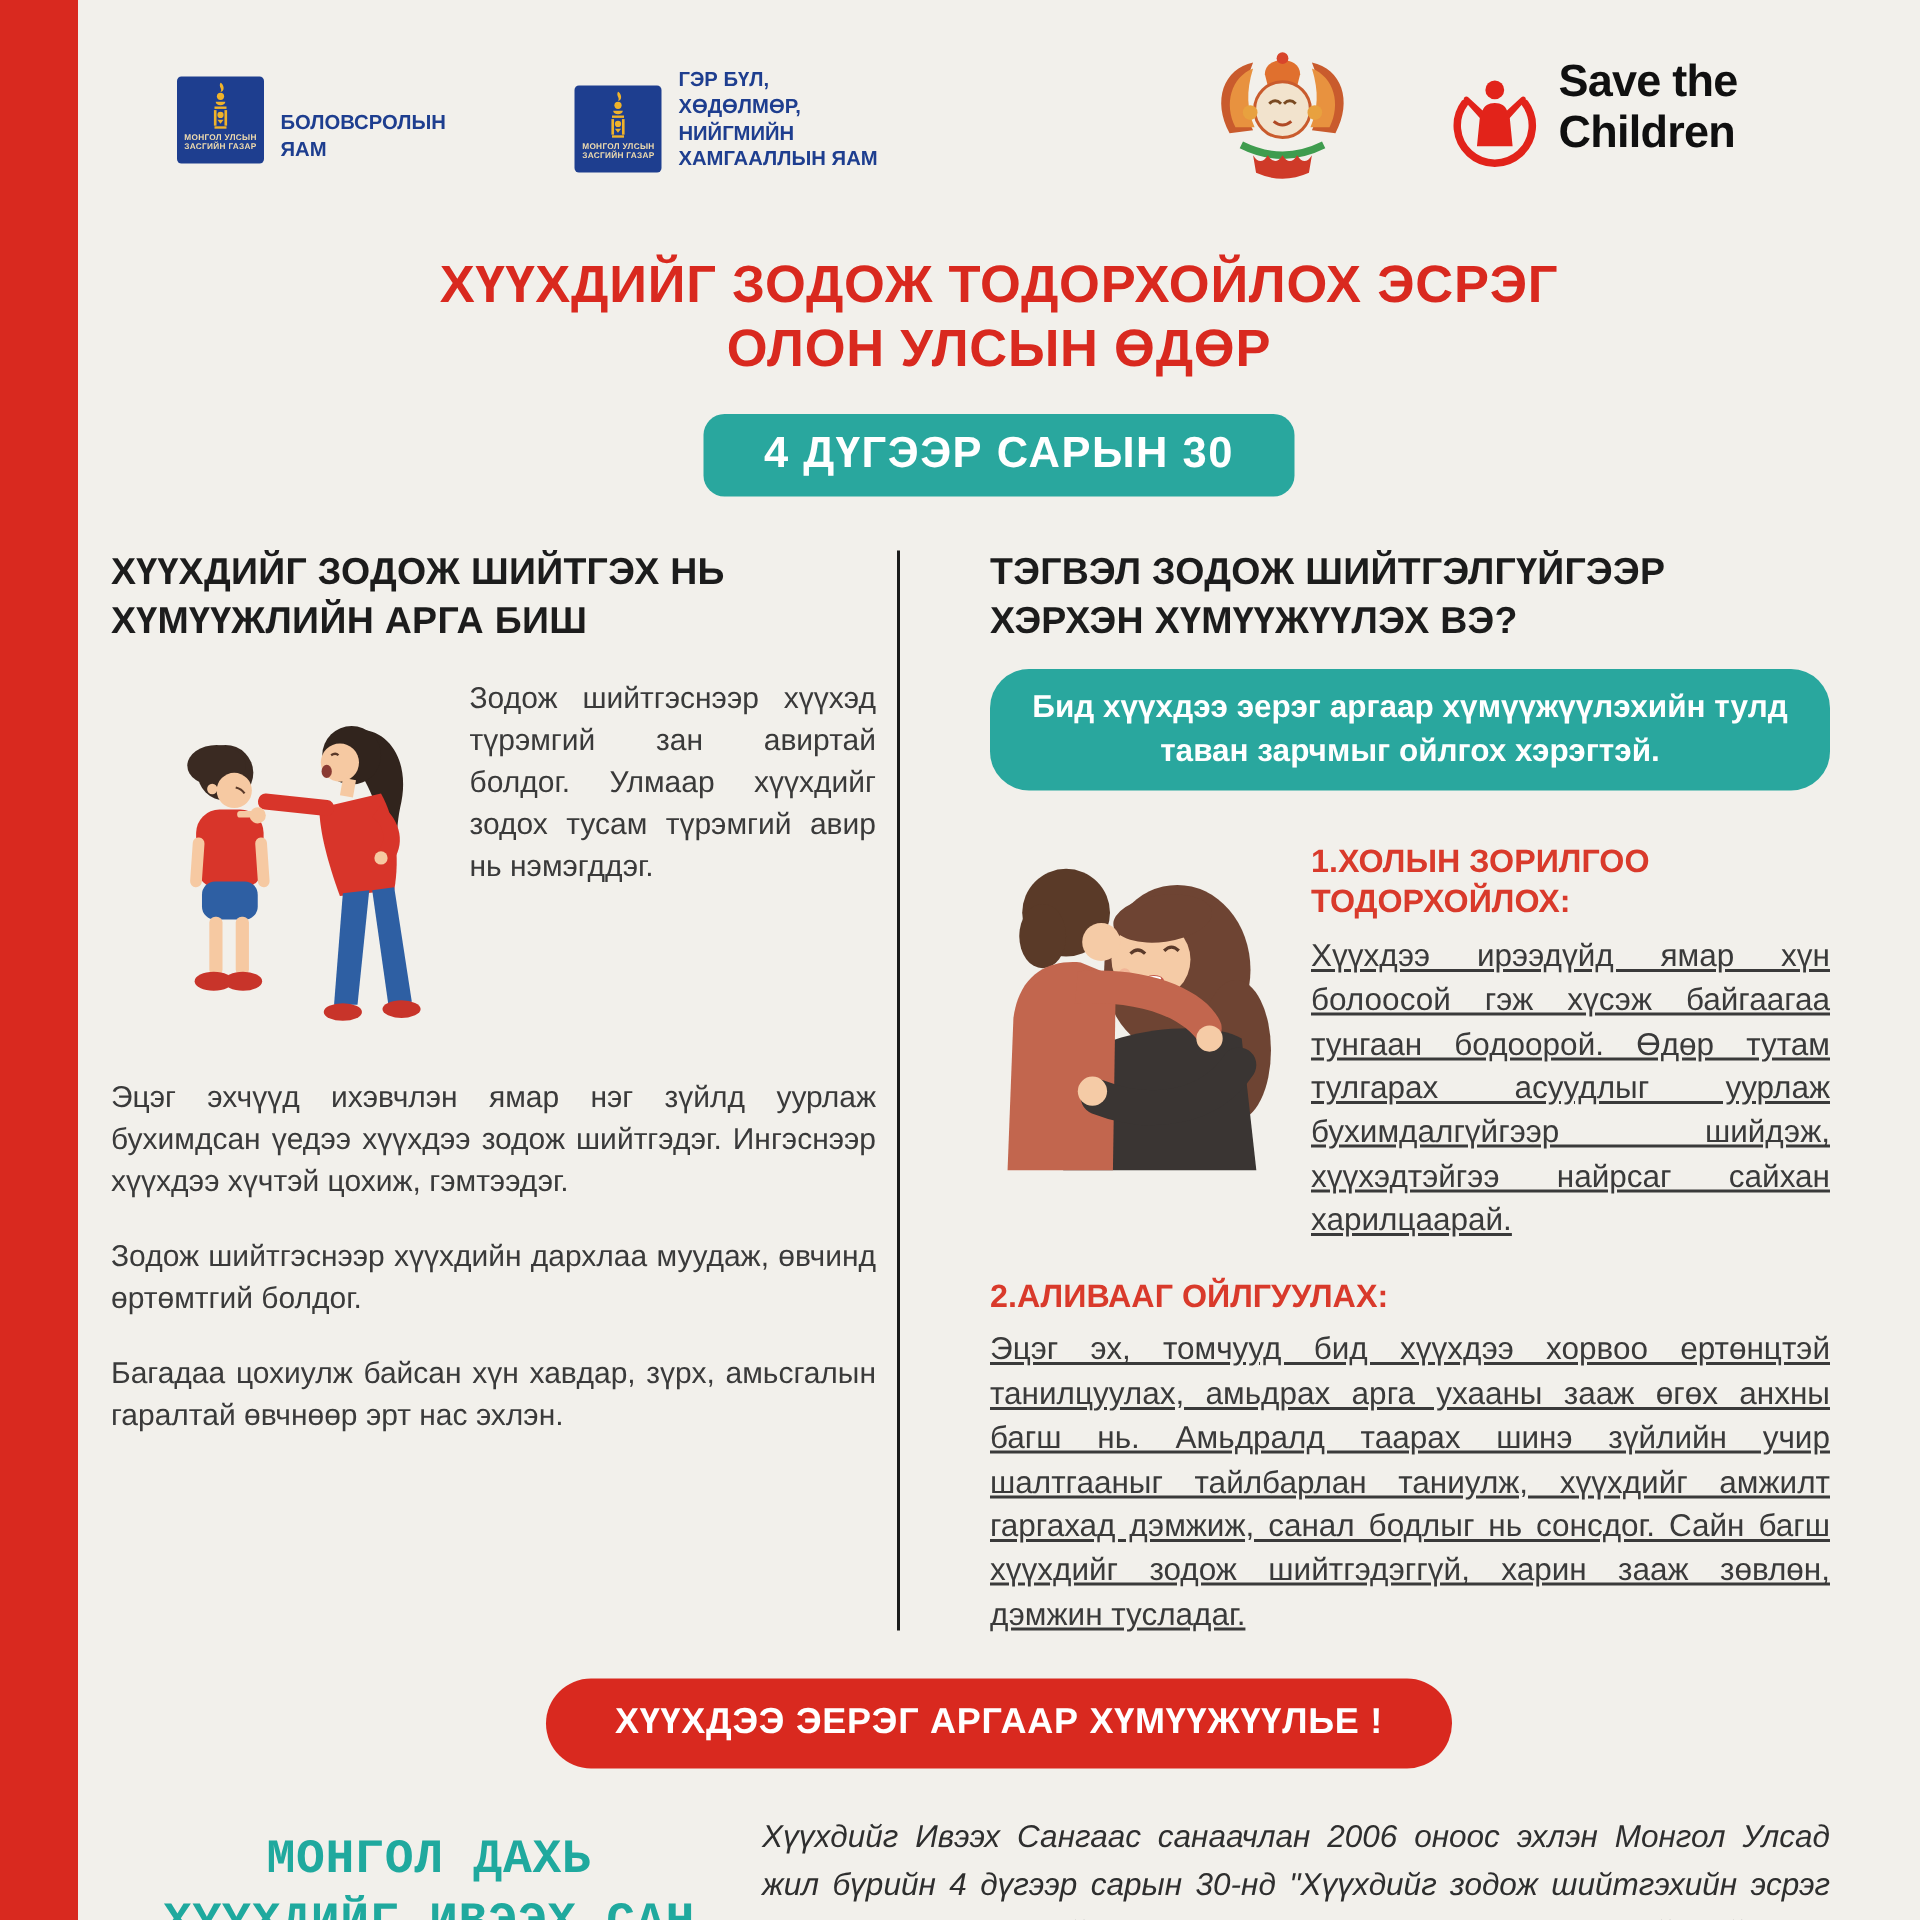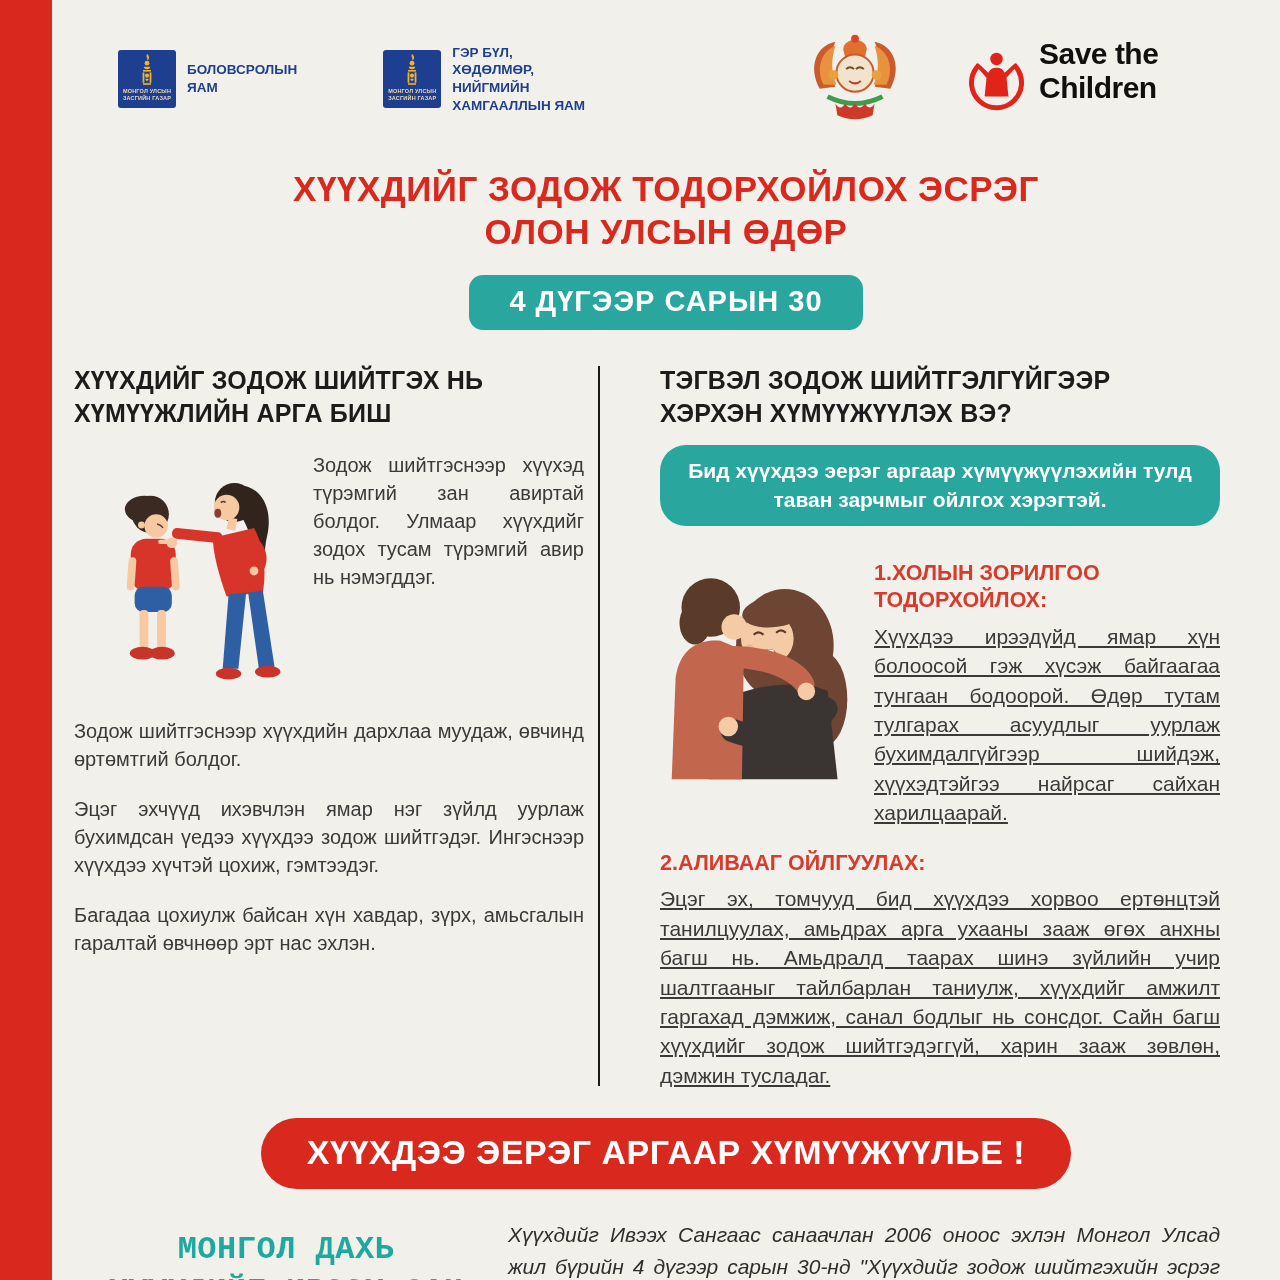--- a/index.html
+++ b/index.html
@@ -12,21 +12,21 @@
     --skin:#f6c9a2;
   }
   *{box-sizing:border-box;}
   body{margin:0;background:#e8e6e1;font-family:"Liberation Sans",sans-serif;}
   .canvas{position:relative;width:1280px;height:1280px;background:var(--bg);overflow:hidden;margin:0 auto;}
   .stripe{position:absolute;left:0;top:0;bottom:0;width:52px;background:var(--red);}
   .content{position:absolute;left:52px;top:0;right:0;bottom:0;}
 
   
   .logos{display:flex;align-items:center;padding:28px 64px 0 66px;}
-  .gov-logo{display:flex;align-items:center;}
+  .gov-logo{display:flex;align-items:flex-end;}
   .gov-square{width:58px;height:58px;background:var(--blue);border-radius:3px;display:flex;flex-direction:column;align-items:center;justify-content:flex-start;padding-top:4px;flex:none;}
   .gov-caption{margin-top:2px;text-align:center;font-size:5.5px;line-height:1.25;font-weight:700;color:#f0dcae;letter-spacing:.2px;}
   .gov-caption span{display:block;}
   .gov-label{margin-left:11px;font-size:13.5px;font-weight:700;color:var(--blue);line-height:1.3;}
   .gov-label span{display:block;}
   .gov-logo.second{margin-left:86px;}
   .emblem-wrap{margin-left:216px;}
   .stc-logo{display:flex;align-items:flex-start;margin-left:60px;}
   .stc-text{margin-left:10px;font-size:30px;font-weight:700;color:#101010;letter-spacing:-0.5px;}
 
@@ -47,21 +47,21 @@
   .illus-row svg{flex:none;}
   .lead{flex:1;align-self:flex-start;margin-top:6px;}
 
   .callout{background:var(--teal);color:#fff;border-radius:26px;padding:12px 20px;text-align:center;font-size:21px;font-weight:700;line-height:1.35;margin-bottom:26px;}
   .point-title{margin:2px 0 8px;font-size:21.5px;font-weight:800;color:#d93a2b;line-height:1.25;}
   .point-title span{display:block;}
   .point-body{margin:0;font-size:21px;line-height:1.4;color:var(--body);text-align:justify;text-decoration:underline;}
   .point2{margin-top:20px;}
 
   
-  .banner{display:block;width:max-content;margin:28px auto 0;background:var(--red);color:#fff;font-size:34px;font-weight:800;letter-spacing:.5px;padding:15px 46px 17px;border-radius:46px;}
+  .banner{display:block;width:max-content;margin:28px auto 0;background:var(--red);color:#fff;font-size:24px;font-weight:800;letter-spacing:.5px;padding:15px 46px 17px;border-radius:46px;}
 
   
   .footer{display:flex;margin-top:20px;padding:10px 60px 0 36px;}
   .footer-left{width:396px;flex:none;text-align:center;padding-top:10px;}
   .org-name{color:#1fa99e;font-size:32px;font-weight:800;line-height:1.32;letter-spacing:.5px;font-family:Liberation Mono, monospace;}
   .org-name span{display:block;}
   .website-box{width:max-content;margin:15px auto 0;background:var(--red);color:#fff;font-size:17px;font-weight:700;letter-spacing:3.5px;padding:9px 15px;}
   .footer-right{flex:1;margin-left:24px;font-style:italic;font-size:21px;line-height:1.52;color:#2e2e2e;text-align:justify;}
 </style>
 </head>
@@ -198,22 +198,22 @@
             <path d="M184 90 C198 100 201 118 191 129 L181 122 C189 114 186 104 178 98 Z" fill="#d8352a"></path>
             <circle cx="184" cy="126" r="4.5" fill="#f6c9a2"></circle>
             <path d="M158 150 L176 148 L168 226 L152 226 Z" fill="#2e5fa3"></path>
             <path d="M178 148 L193 146 L205 224 L189 226 Z" fill="#2e5fa3"></path>
             <ellipse cx="158" cy="231" rx="13" ry="6" fill="#c8342a"></ellipse>
             <ellipse cx="198" cy="229" rx="13" ry="6" fill="#c8342a"></ellipse>
           </svg>
           <p class="para lead">Зодож шийтгэснээр хүүхэд түрэмгий зан авиртай болдог. Улмаар хүүхдийг зодох тусам түрэмгий авир нь нэмэгддэг.</p>
         </div>
 
+        <p class="para">Эцэг эхчүүд ихэвчлэн ямар нэг зүйлд уурлаж бухимдсан үедээ хүүхдээ зодож шийтгэдэг. Ингэснээр хүүхдээ хүчтэй цохиж, гэмтээдэг.</p>
         <p class="para">Зодож шийтгэснээр хүүхдийн дархлаа муудаж, өвчинд өртөмтгий болдог.</p>
-        <p class="para">Эцэг эхчүүд ихэвчлэн ямар нэг зүйлд уурлаж бухимдсан үедээ хүүхдээ зодож шийтгэдэг. Ингэснээр хүүхдээ хүчтэй цохиж, гэмтээдэг.</p>
         <p class="para">Багадаа цохиулж байсан хүн хавдар, зүрх, амьсгалын гаралтай өвчнөөр эрт нас эхлэн.</p>
       </div>
 
       <div class="col-right">
         <h2 class="col-heading">
           <span>ТЭГВЭЛ ЗОДОЖ ШИЙТГЭЛГҮЙГЭЭР</span>
           <span>ХЭРХЭН ХҮМҮҮЖҮҮЛЭХ ВЭ?</span>
         </h2>
 
         <div class="callout">Бид хүүхдээ эерэг аргаар хүмүүжүүлэхийн тулд таван зарчмыг ойлгох хэрэгтэй.</div>

